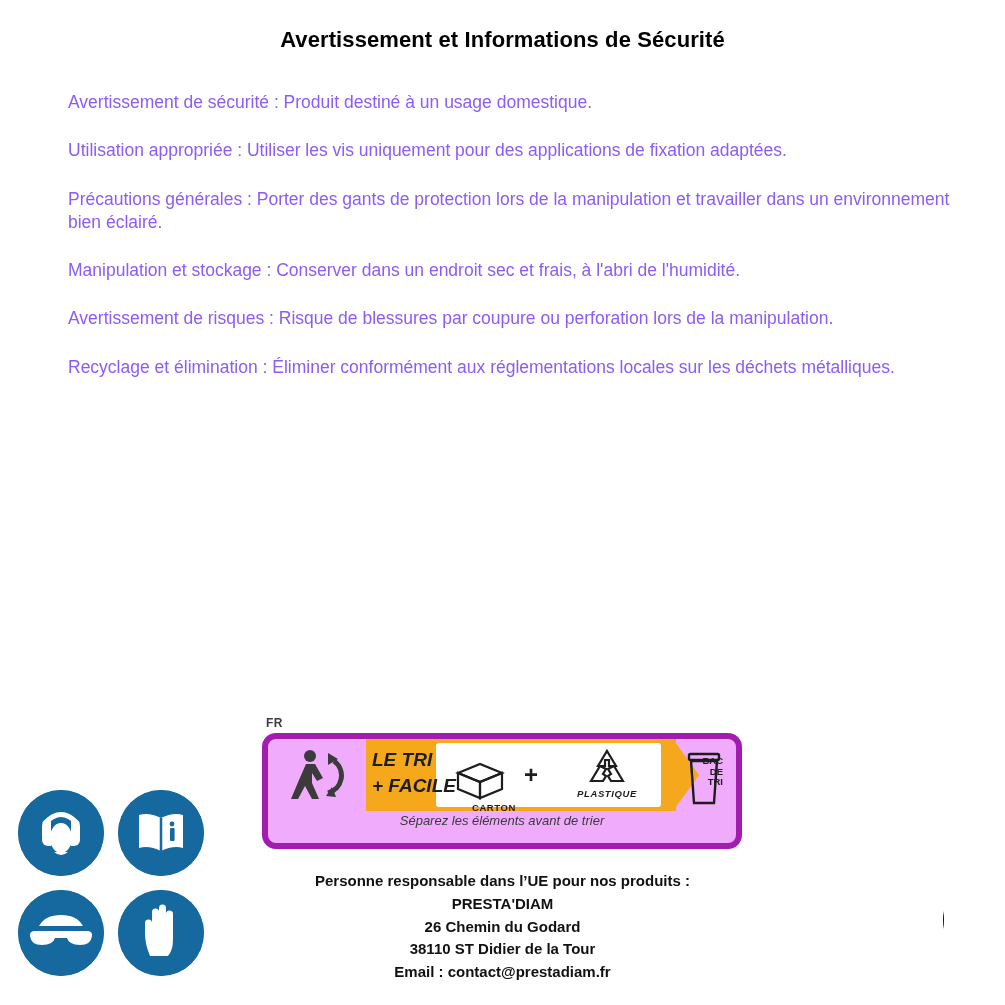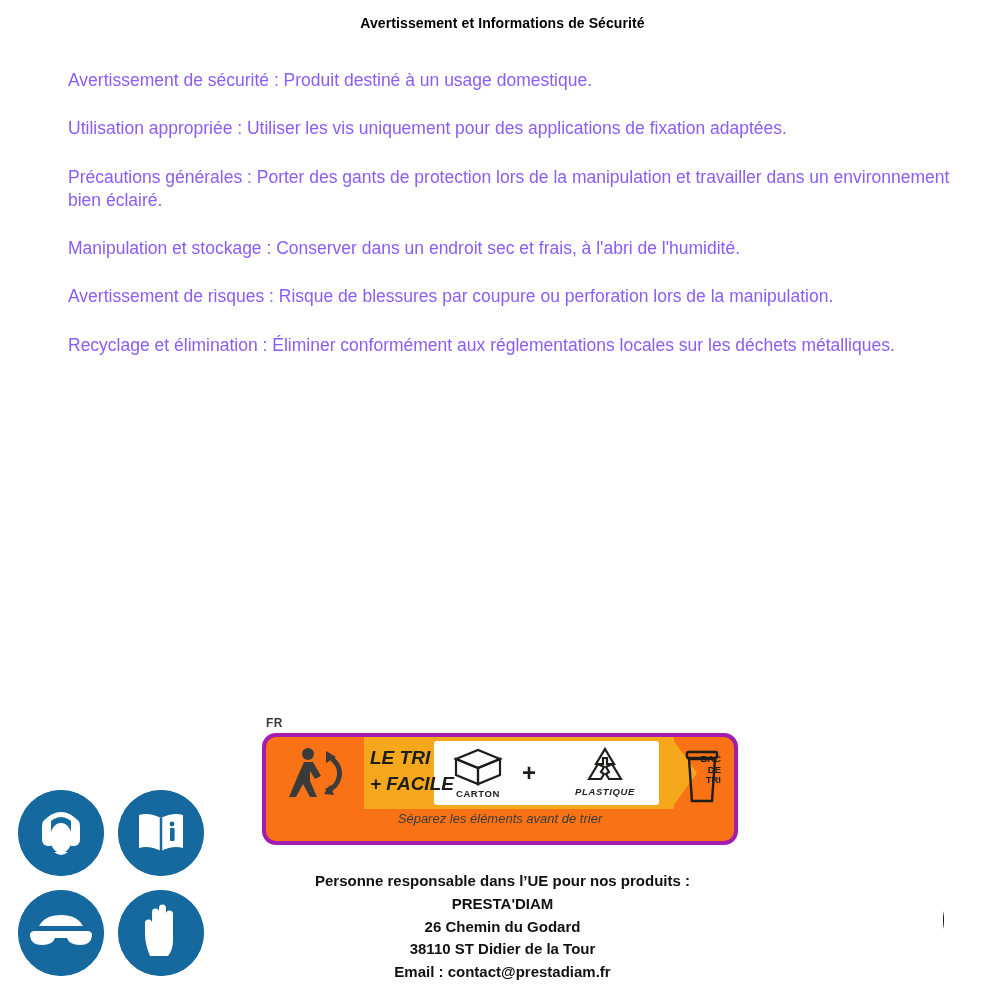--- a/index.html
+++ b/index.html
@@ -15,23 +15,23 @@
     position: relative;
     overflow: hidden;
   }
   .page {
     position: relative;
     width: 1005px;
     height: 1005px;
   }
   .doc-title {
     text-align: center;
-    font-size: 14px;
-    font-weight: bold;
-    padding-top: 15px;
+    font-size: 22px;
+    font-weight: bold;
+    padding-top: 27px;
     letter-spacing: 0.1px;
   }
   .body-block {
     padding: 38px 55px 0 68px;
   }
   .para {
     font-size: 17.5px;
     line-height: 1.33;
     margin: 0 0 25px 0;
     color: #8b5cf6;
@@ -76,23 +76,23 @@
     font-weight: bold;
     color: #3b3b3b;
     letter-spacing: 0.5px;
   }
   .tri-box {
     position: absolute;
     left: 0;
     top: 17px;
     width: 468px;
     height: 104px;
-    border: 4px solid #a21caf;
+    border: 6px solid #a21caf;
     border-radius: 14px;
-    background: #f97316;
+    background: #f0abfc;
     overflow: hidden;
   }
   .tri-inner {
     position: relative;
     width: 100%;
     height: 100%;
   }
   .tri-yellow {
     position: absolute;
     left: 98px;
@@ -134,23 +134,23 @@
   .tri-man {
     position: absolute;
     left: 8px;
     top: 4px;
     width: 88px;
     height: 66px;
   }
   .mat-1 {
     position: absolute;
     left: 176px;
-    top: 8px;
+    top: 20px;
     width: 72px;
-    text-align: center;
+    text-align: right;
   }
   .mat-2 {
     position: absolute;
     left: 296px;
     top: 6px;
     width: 86px;
     text-align: center;
     font-style: italic;
   }
   .mat-plus {

